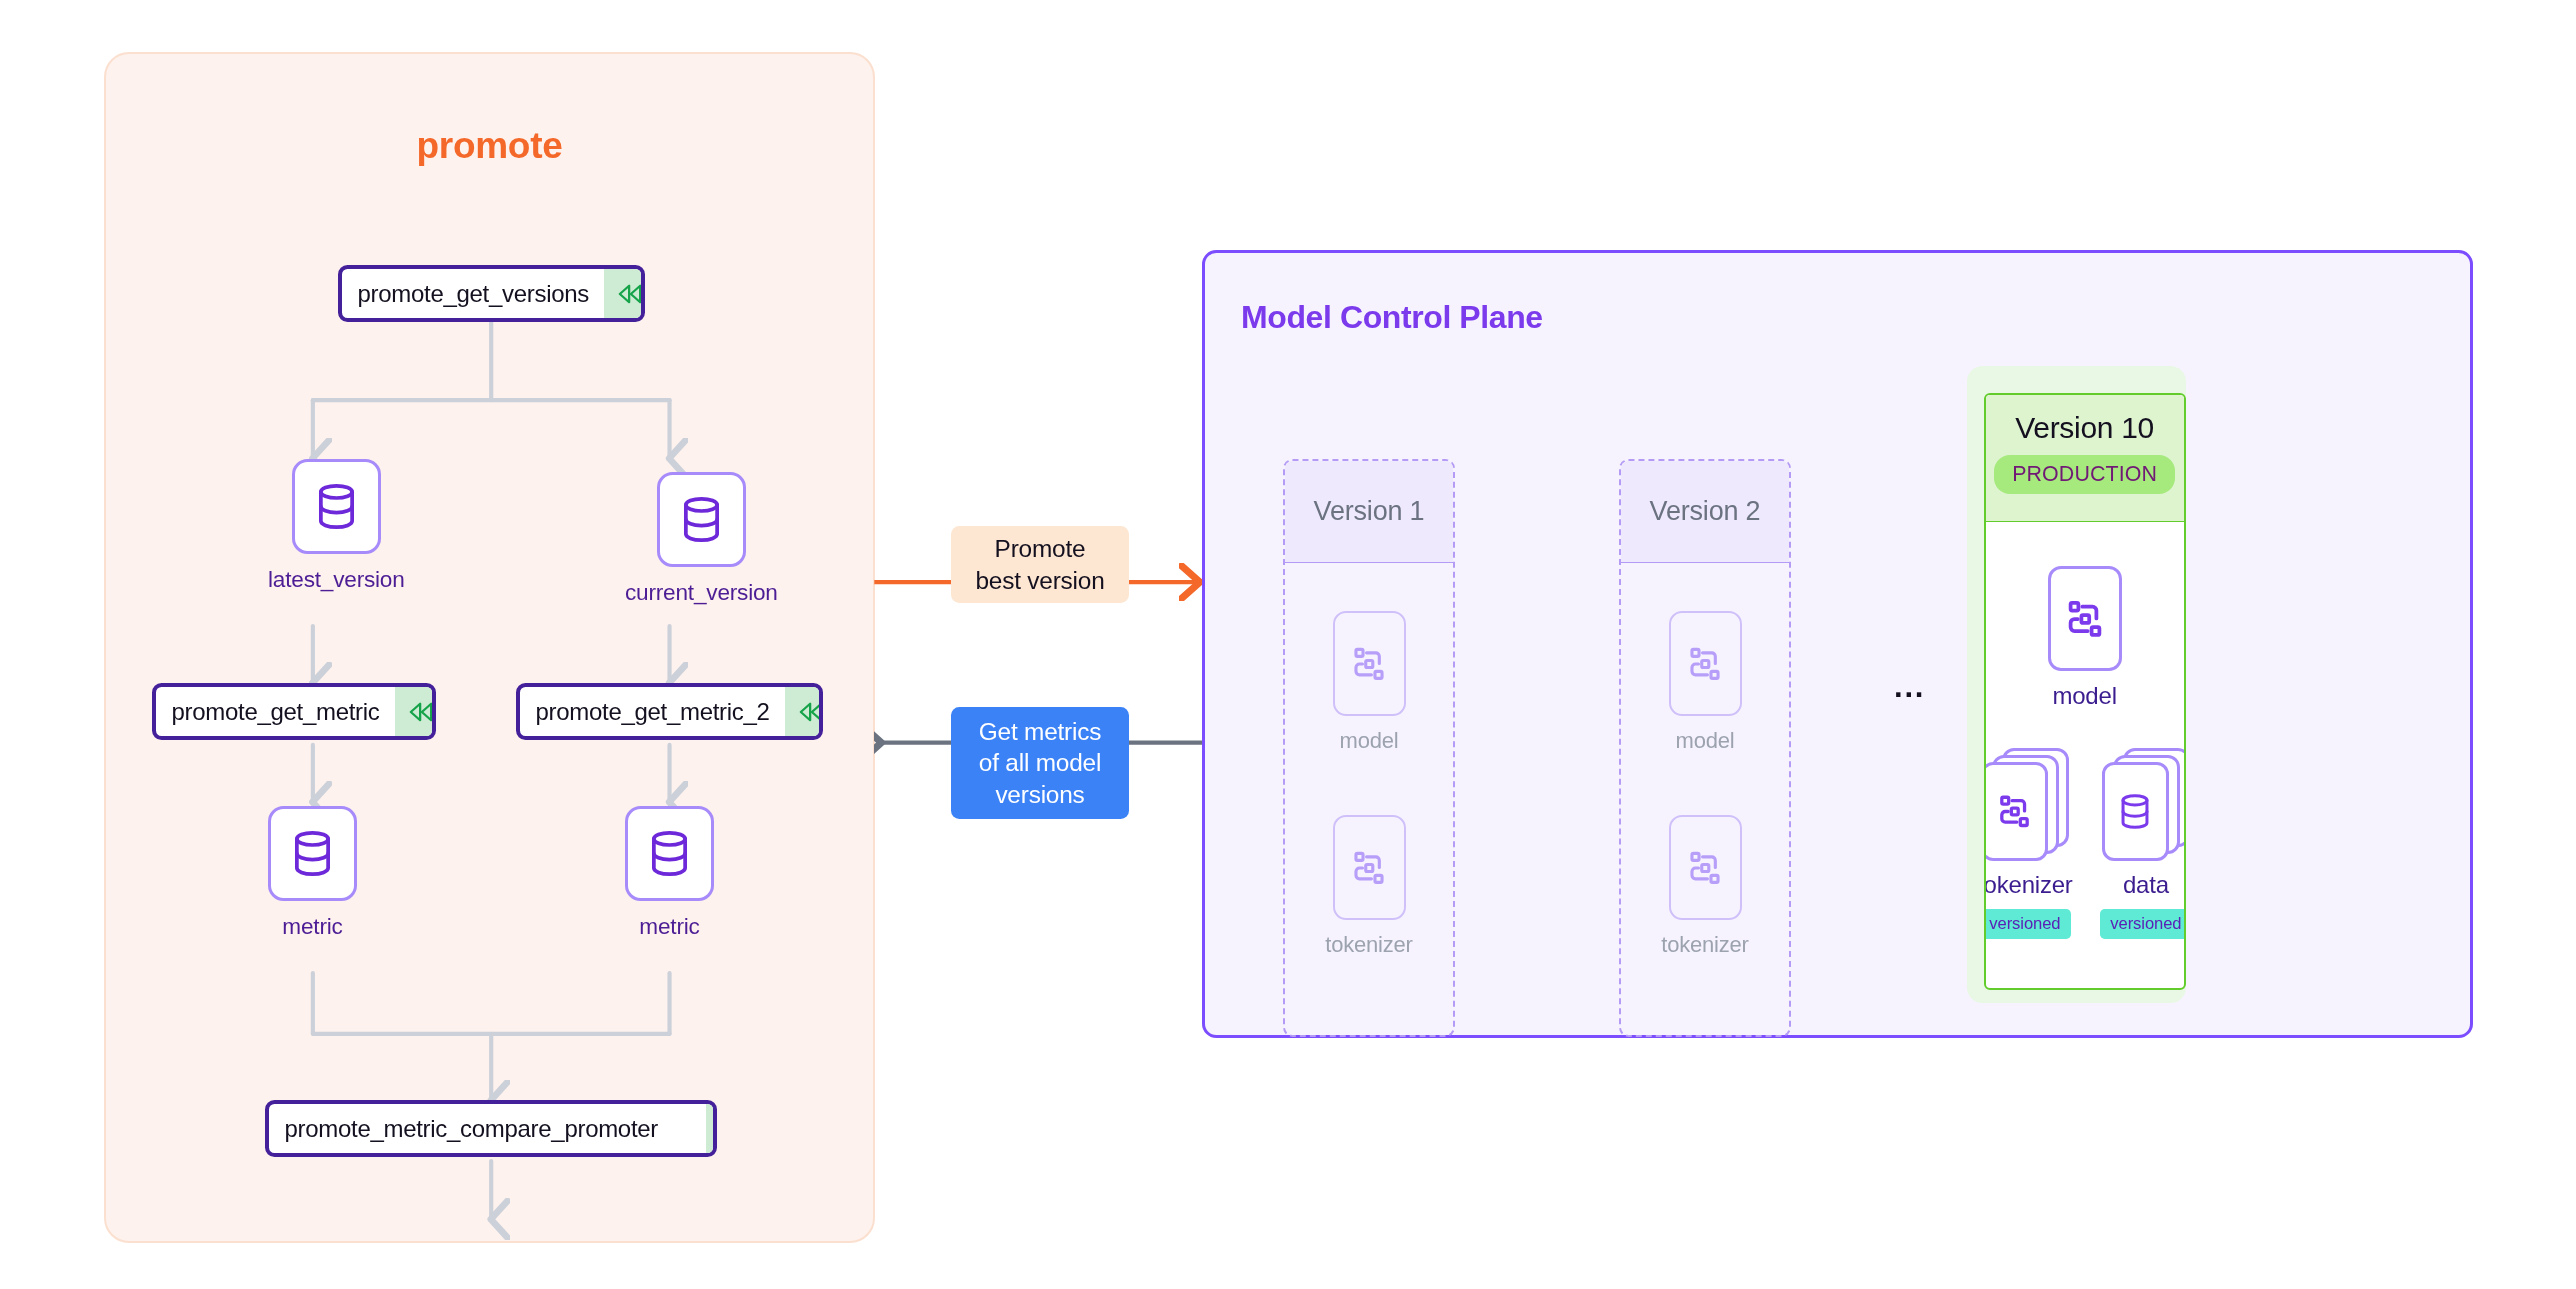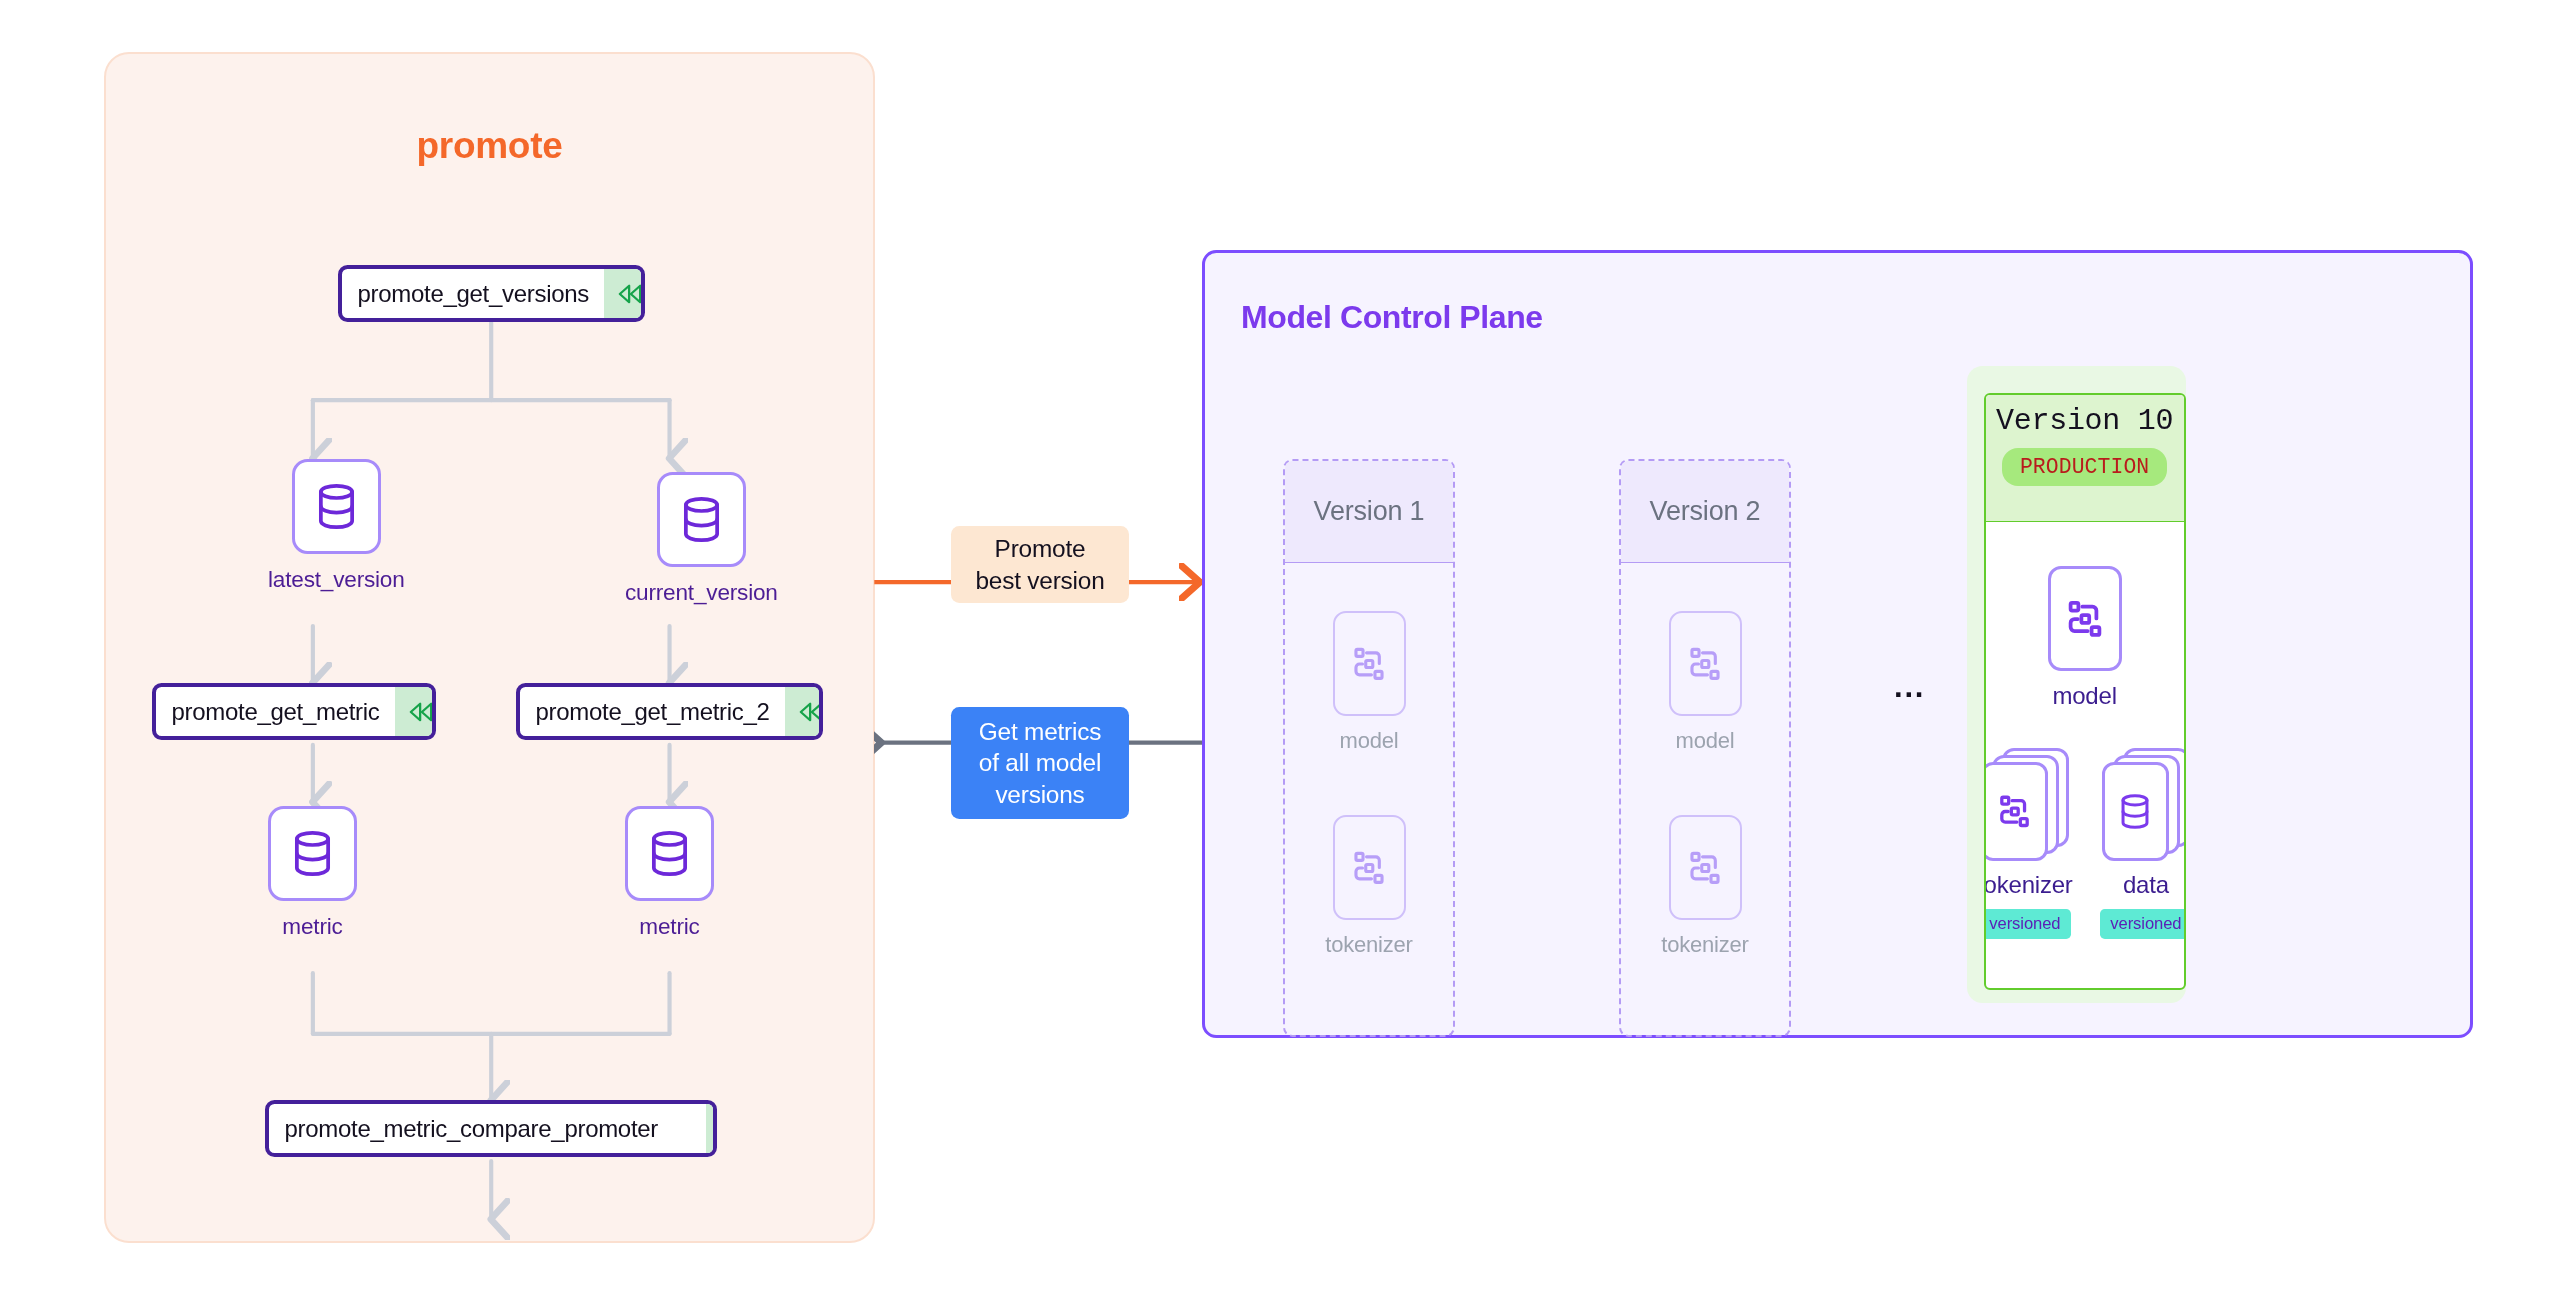--- a/index.html
+++ b/index.html
@@ -153,33 +153,32 @@
     background: #ffffff;
     border: 2.4px solid #62cc2c;
     border-radius: 6px;
     overflow: hidden;
   }
   #prod-head {
     height: 127px;
     background: #ddf4cf;
     border-bottom: 1.8px solid #62cc2c;
     display: flex; flex-direction: column; align-items: center;
-    padding-top: 9px;
-    font-family: Liberation Mono, monospace;
+    padding-top: 16px;
   }
   #prod-version-label {
     font-size: 30px; font-weight: 400; color: #14101f;
     letter-spacing: -0.3px;
   }
   #prod-badge {
     margin-top: 9.5px;
     background: #a6e97d;
     border-radius: 16px;
     padding: 7.1px 18px;
-    font-size: 21.4px; font-weight: 500; color: #b91c1c;
+    font-size: 21.4px; font-weight: 500; color: #701a75;
     letter-spacing: 0.1px;
   }
   #prod-body { padding-top: 44px; }
   .prod-model { display: flex; flex-direction: column; align-items: center; }
   .prod-icon-box {
     width: 74px; height: 105px;
     border: 3px solid #a78bfa;
     border-radius: 13px;
     background: #ffffff;
     display: flex; align-items: center; justify-content: center;

